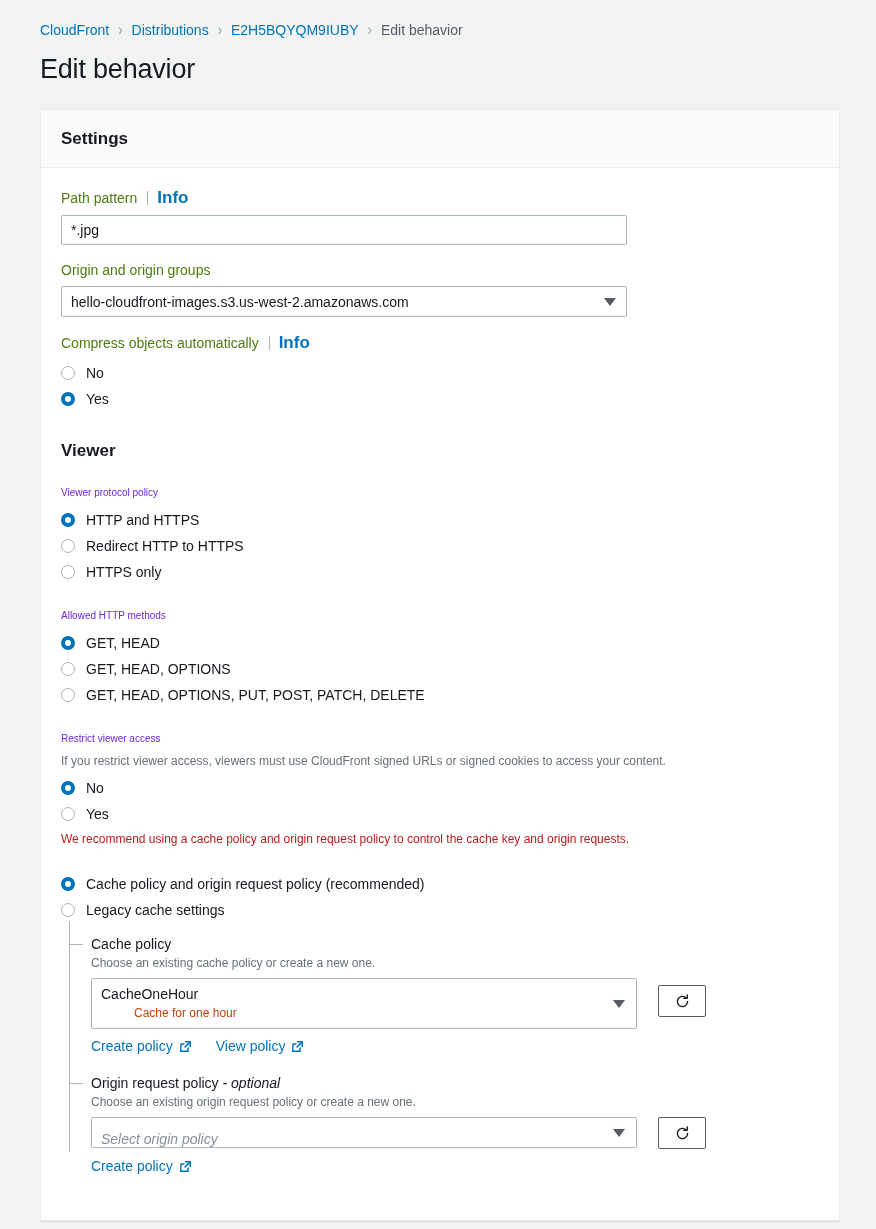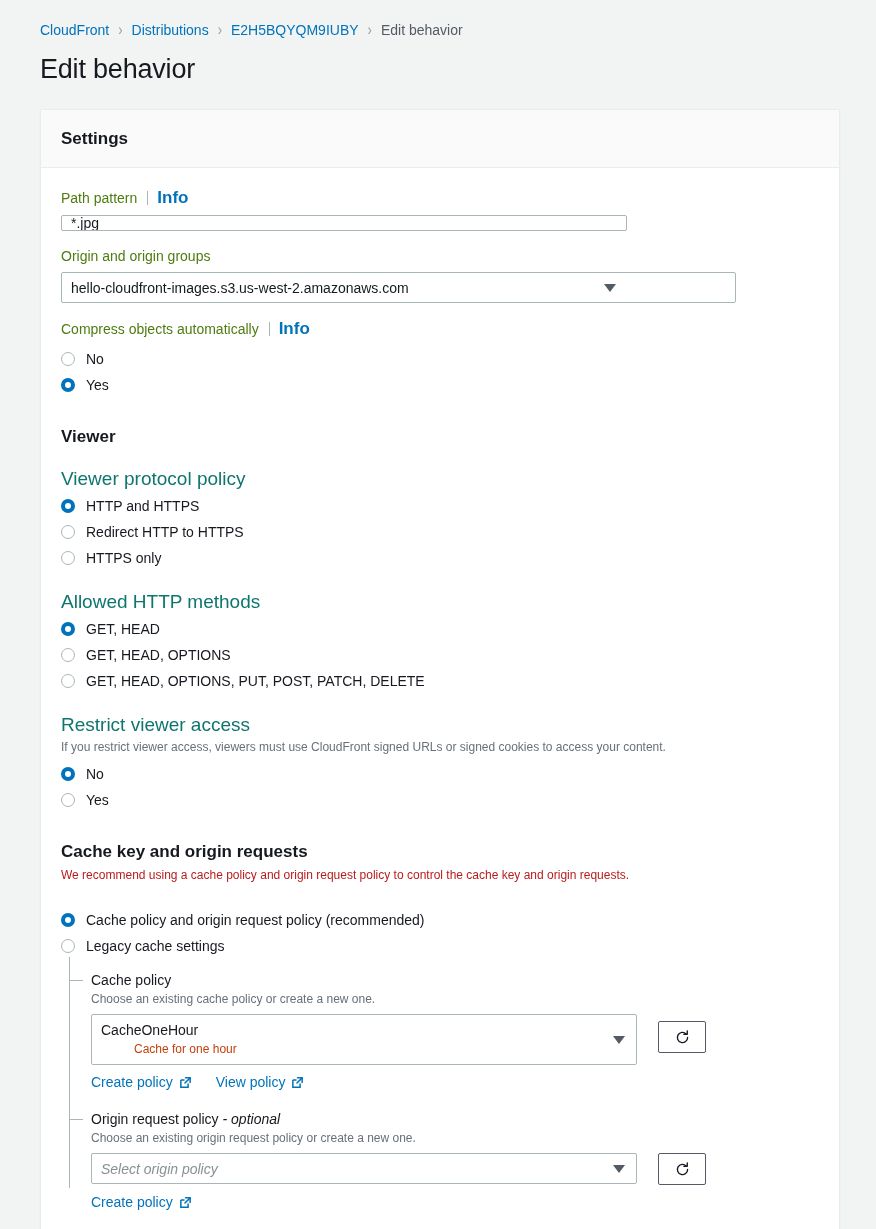--- a/index.html
+++ b/index.html
@@ -106,38 +106,38 @@
     font-size: 12px;
     color: #687078;
     line-height: 16px;
     margin-top: 1px;
     margin-bottom: 6px;
   }
 
   
   .text-input {
     width: 566px;
-    height: 16px;
+    height: 30px;
     border: 1px solid #aab7b8;
     border-radius: 2px;
     box-sizing: border-box;
     font-family: "Liberation Sans", sans-serif;
     font-size: 14px;
     color: #16191f;
     padding: 0 9px;
     background: #fff;
     outline: none;
   }
   .select-wrap {
     position: relative;
     width: 566px;
     height: 31px;
   }
   .select-box {
-    width: 675px;
+    width: 566px;
     height: 31px;
     border: 1px solid #aab7b8;
     border-radius: 2px;
     box-sizing: border-box;
     background: #fff;
     display: flex;
     align-items: center;
     padding: 0 32px 0 9px;
     font-size: 14px;
     color: #16191f;
@@ -191,22 +191,22 @@
     margin: 28px 0 0 0;
     line-height: 22px;
   }
   .section-desc {
     font-size: 12px;
     color: #b91c1c;
     line-height: 16px;
     margin-top: 4px;
   }
   .subsection-label {
-    font-size: 19px;
-    color: #0f766e;
+    font-size: 10px;
+    color: #6d28d9;
     margin-top: 22px;
     margin-bottom: 5px;
     line-height: 18px;
   }
 
   
   .nested {
     position: relative;
     margin-top: 12px;
     margin-left: 8px;
@@ -263,21 +263,21 @@
     border: 1px solid #aab7b8;
     border-radius: 2px;
     box-sizing: border-box;
     background: #fff;
     padding: 6px 34px 7px 9px;
     cursor: pointer;
   }
   .policy-select.placeholder-state {
     min-height: 31px;
     display: flex;
-    align-items: center;
+    align-items: flex-end;
     padding-top: 0;
     padding-bottom: 0;
   }
   .policy-main {
     font-size: 14px;
     color: #16191f;
     line-height: 19px;
   }
   .policy-sub {
     font-size: 12px;
@@ -430,21 +430,20 @@
       <div class="radio-row">
         <span class="radio checked"></span>
         <span class="radio-label">No</span>
       </div>
       <div class="radio-row">
         <span class="radio"></span>
         <span class="radio-label">Yes</span>
       </div>
     </div>
 
-    <h2 class="section-heading">Cache key and origin requests</h2>
     <div class="section-desc">We recommend using a cache policy and origin request policy to control the cache key and origin requests.</div>
 
     <div class="radio-group" style="margin-top:24px;">
       <div class="radio-row">
         <span class="radio checked"></span>
         <span class="radio-label">Cache policy and origin request policy (recommended)</span>
       </div>
       <div class="radio-row">
         <span class="radio"></span>
         <span class="radio-label">Legacy cache settings</span>

